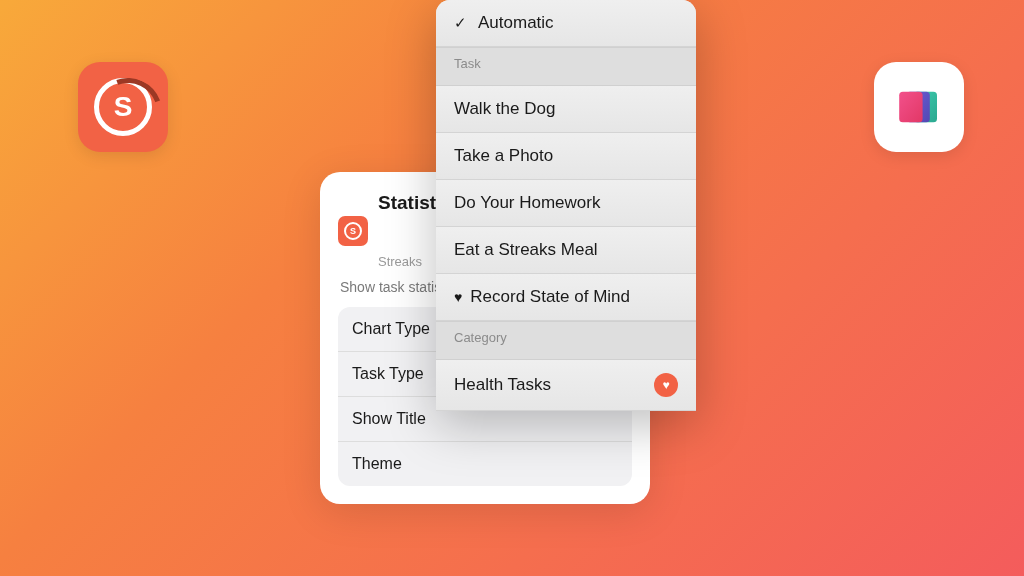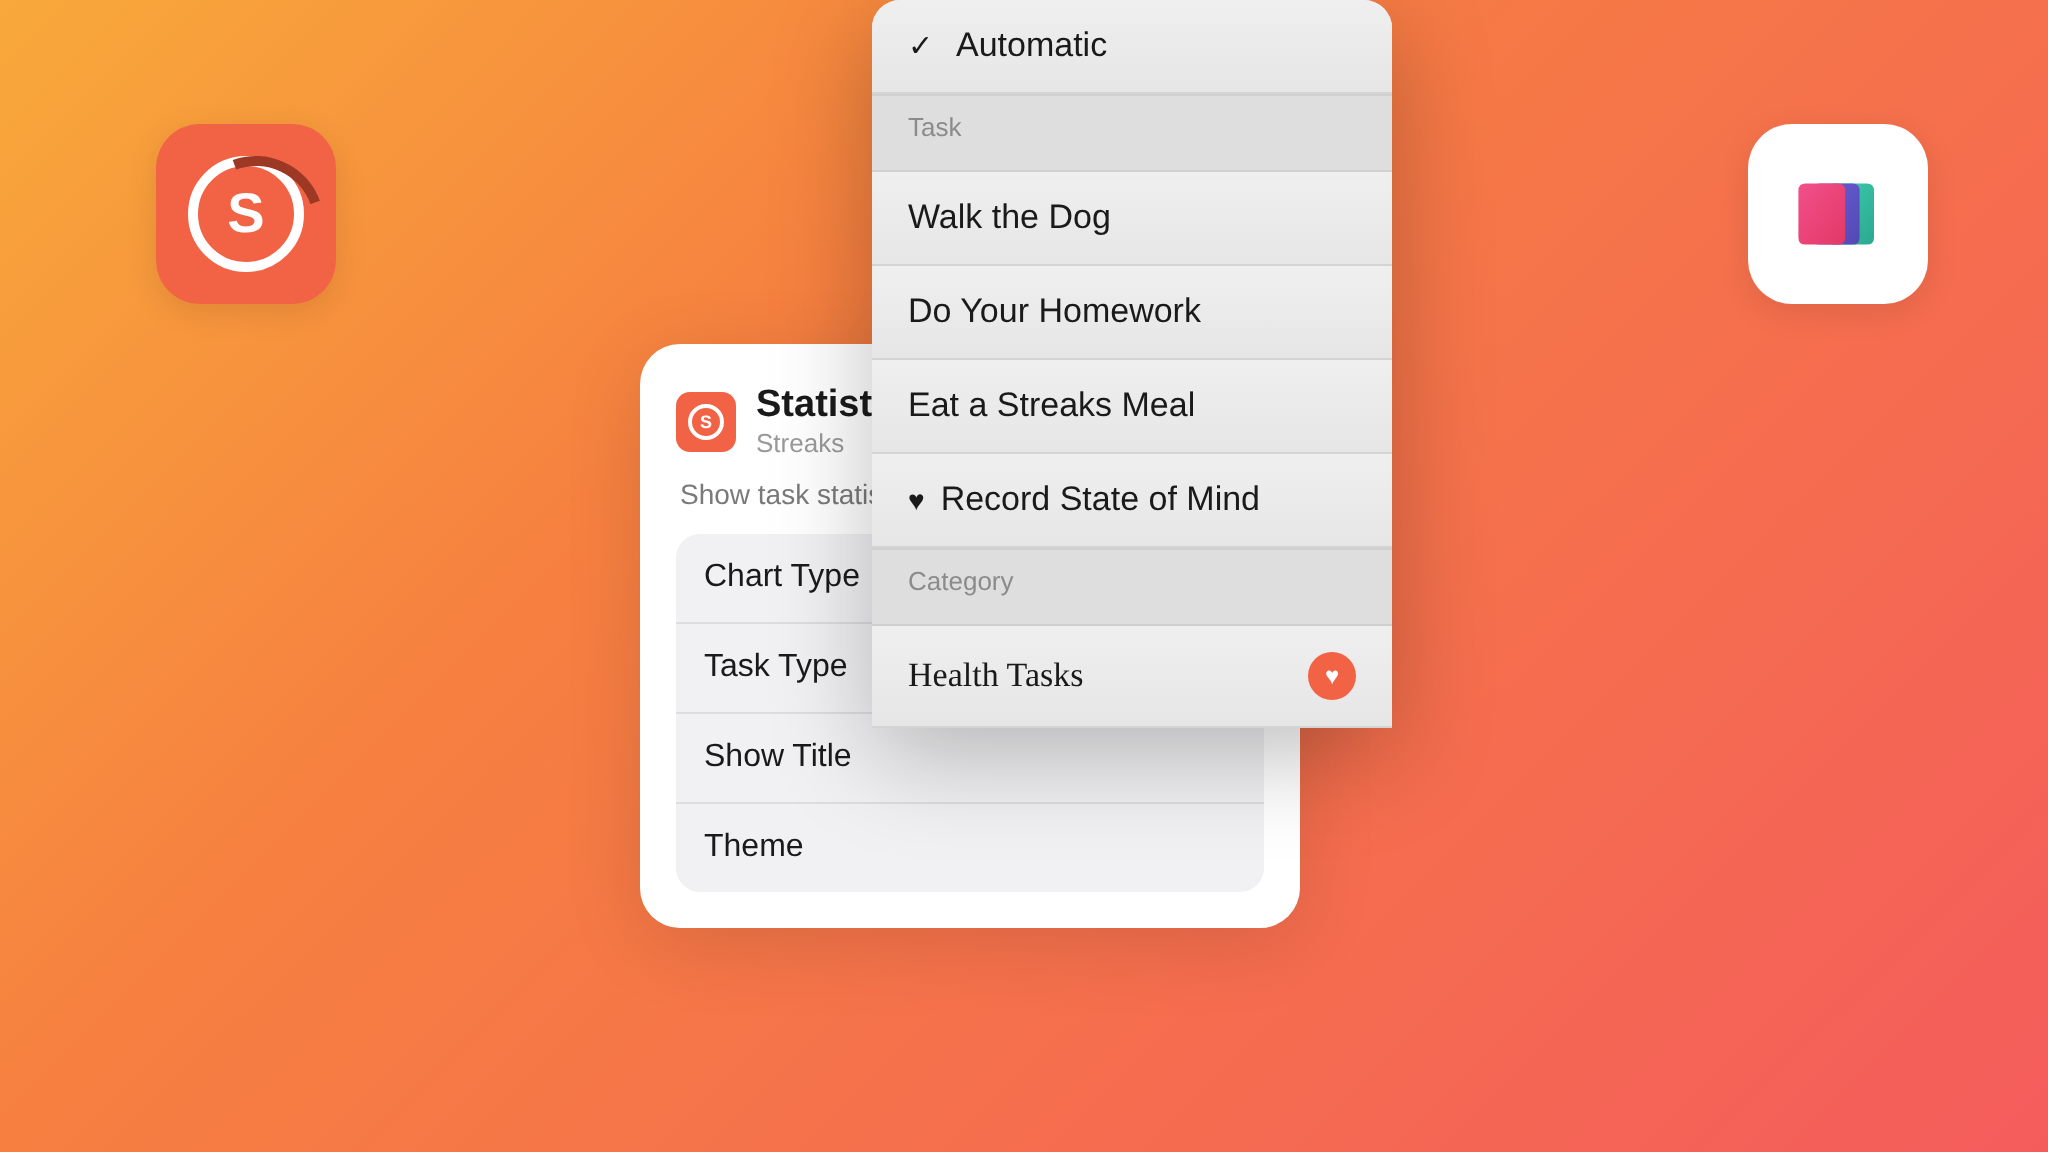--- a/index.html
+++ b/index.html
@@ -127,20 +127,21 @@
     
     .widget-title {
       font-size: 19px;
       font-weight: 600;
       color: #1a1a1a;
     }
     
     .widget-subtitle {
       font-size: 13px;
       color: #9a9a9a;
+      margin-top: 40px;
     }
     
     .widget-description {
       font-size: 14px;
       color: #7a7a7a;
       margin: 10px 0 12px 2px;
     }
     
     .widget-options {
       background: #f1f1f3;
@@ -201,21 +202,20 @@
     
     .dropdown-heart {
       font-size: 14px;
       margin-right: -2px;
     }
     
     .category-item {
       display: flex;
       align-items: center;
       justify-content: space-between;
-      font-family: Liberation Serif, serif;
     }
     
     .category-badge {
       width: 24px;
       height: 24px;
       background: #f26245;
       border-radius: 50%;
       display: flex;
       align-items: center;
       justify-content: center;
@@ -281,20 +281,23 @@
     <span class="dropdown-check">✓</span>
     <span>Automatic</span>
   </div>
 
   <div class="dropdown-section-header">Task</div>
 
   <div class="dropdown-item">
     <span>Walk the Dog</span>
   </div>
   <div class="dropdown-item">
+    <span>Take a Photo</span>
+  </div>
+  <div class="dropdown-item">
     <span>Do Your Homework</span>
   </div>
   <div class="dropdown-item">
     <span>Eat a Streaks Meal</span>
   </div>
   <div class="dropdown-item">
     <span class="dropdown-heart">♥</span>
     <span>Record State of Mind</span>
   </div>
 

